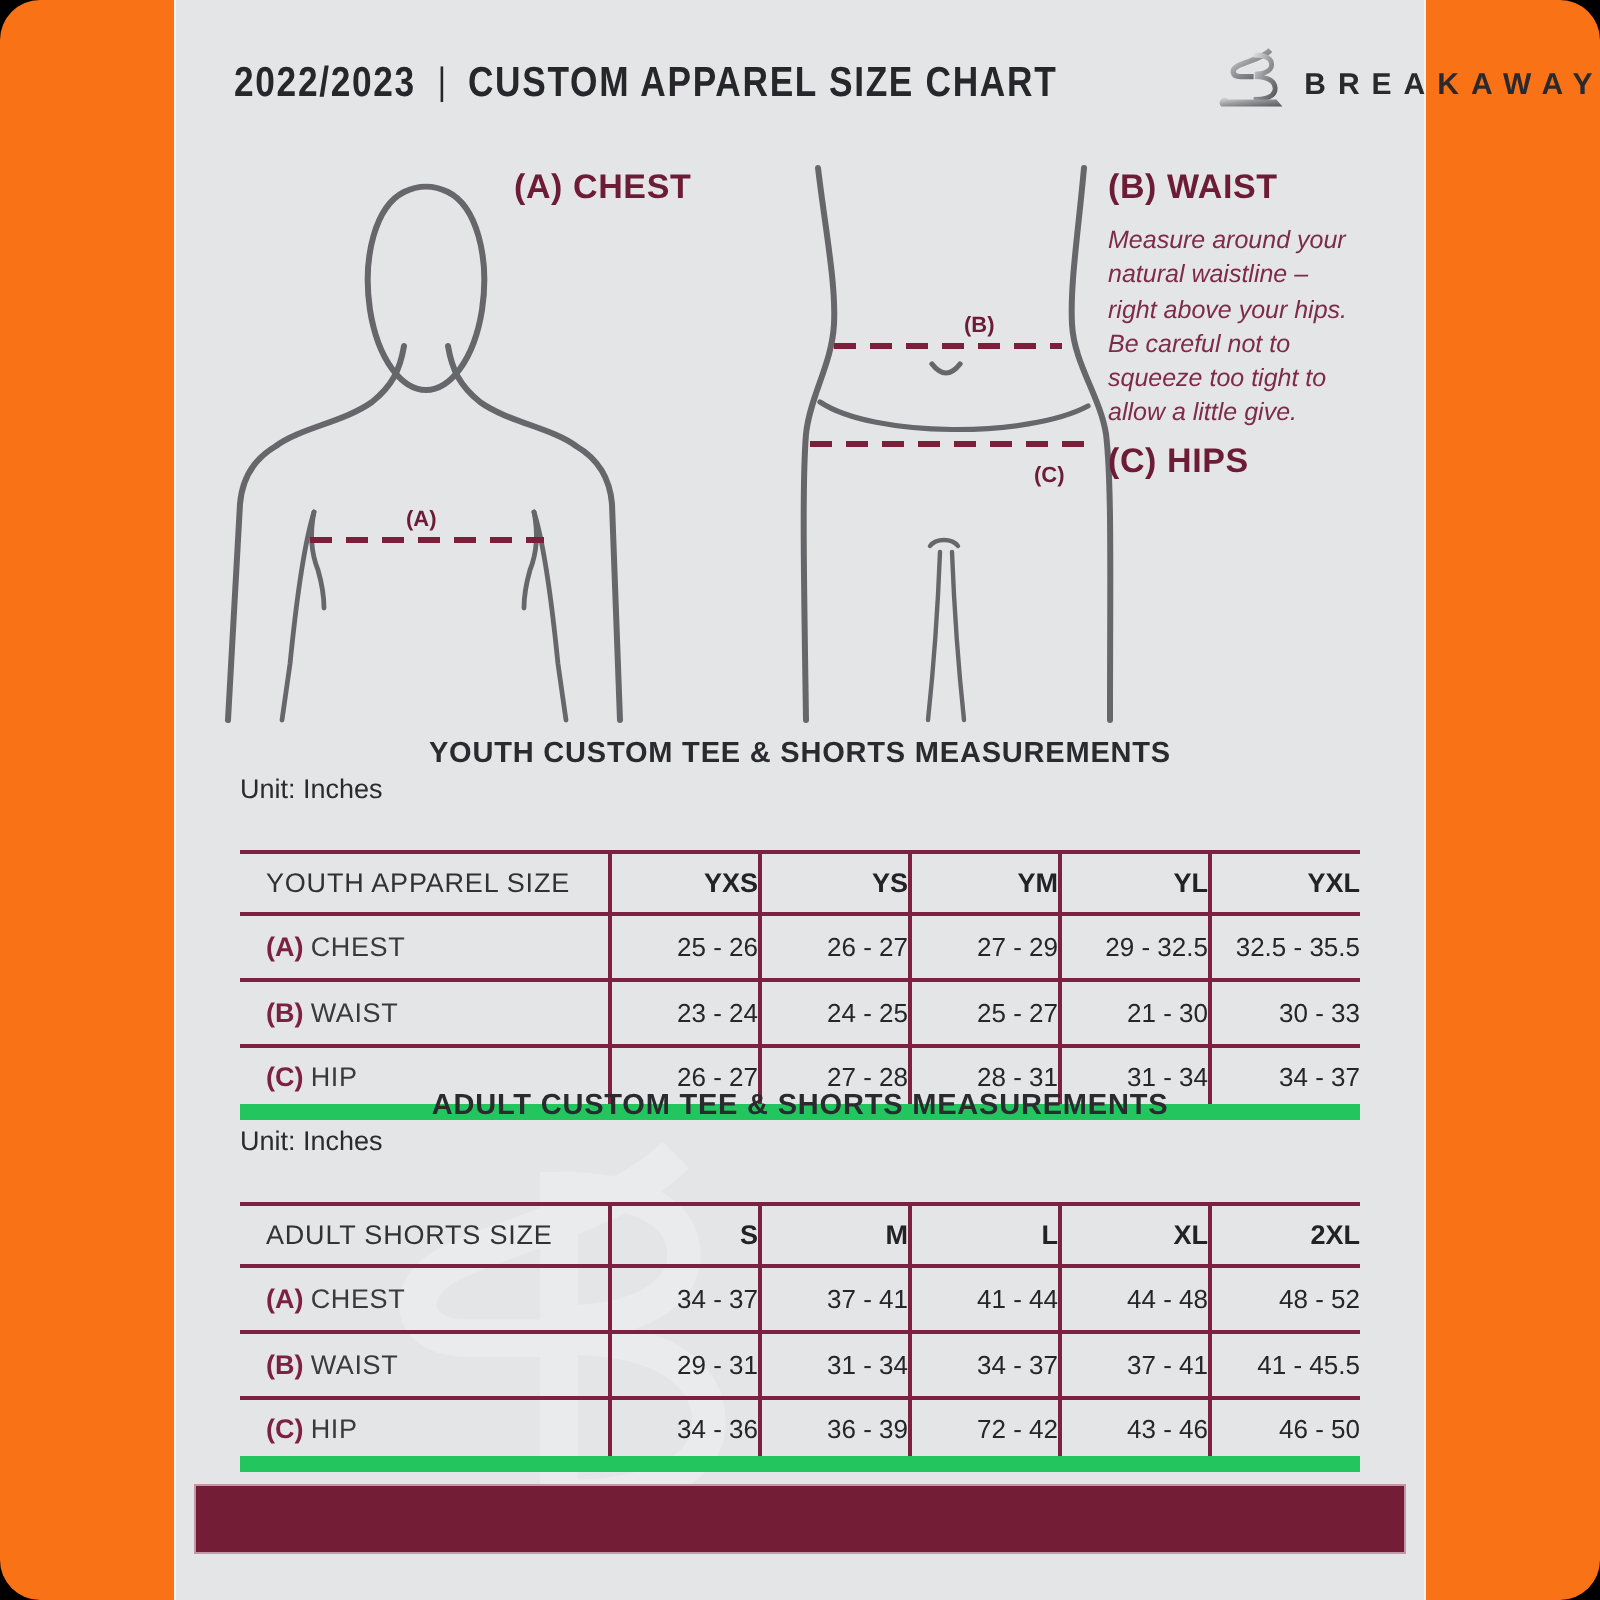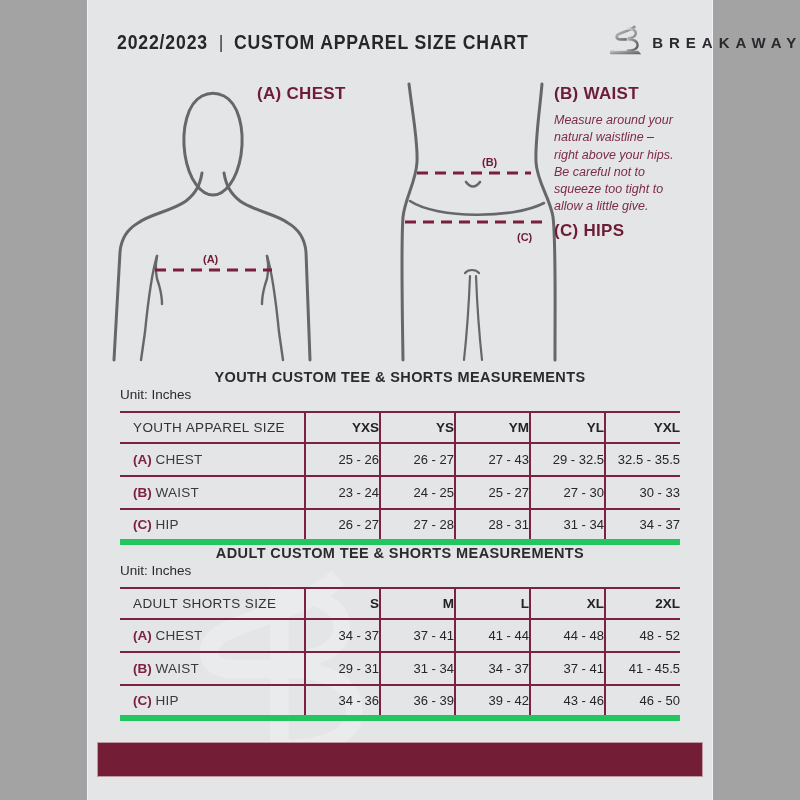--- a/index.html
+++ b/index.html
@@ -1,17 +1,17 @@
 <!DOCTYPE html>
 <html><head>
 <meta charset="utf-8">
 <style>
   html,body{margin:0;padding:0;background:#000;}
-  .canvas{position:relative;width:800px;height:800px;background:#a3a3a3;overflow:hidden;
-          font-family:"Liberation Sans", sans-serif;}
+  .canvas{position:relative;width:800px;height:800px;background:#f97316;overflow:hidden;
+          font-family:"Liberation Sans", sans-serif;border-radius:20px;}
   .page{position:absolute;left:87px;top:0;width:626px;height:800px;background:#e4e5e7;
         box-shadow:inset 1px 0 0 #f2f2f4, inset -1px 0 0 #f2f2f4;}
 
   
   .header{position:absolute;top:24px;left:30px;right:30px;height:36px;display:flex;align-items:center;}
   .title-group{display:flex;align-items:center;gap:13px;white-space:nowrap;
                transform:scaleX(0.84);transform-origin:left center;}
   .season,.main-title{font-weight:bold;font-size:21px;color:#27272b;letter-spacing:1px;}
   .pipe{font-size:19px;color:#27272b;font-weight:normal;}
   .brand{margin-left:auto;display:flex;align-items:center;gap:9px;}
@@ -21,22 +21,22 @@
   .fig{position:absolute;}
   .guide-block{position:absolute;}
   .guide-heading{font-size:17px;font-weight:bold;color:#6d1c36;letter-spacing:.3px;}
   .guide-body{margin-top:8px;font-size:12.5px;font-style:italic;color:#7d2b47;
               line-height:1.38;white-space:pre-line;}
 
   
   .table-section{position:absolute;left:33px;width:560px;}
   .tbl-title{text-align:center;font-size:14.5px;font-weight:bold;color:#2b2b2f;letter-spacing:.4px;}
   .tbl-unit{text-align:left;font-size:13.5px;color:#2b2b2f;margin-top:2px;}
-  table{border-collapse:collapse;table-layout:fixed;width:560px;margin-top:9px;
-        border-top:2px solid #7c2240;border-bottom:6px solid #22c55e;}
+  table{border-collapse:collapse;table-layout:fixed;width:560px;margin-top:23px;
+        border-top:2px solid #7c2240;border-bottom:8px solid #22c55e;}
   col.c0{width:185px;}
   th,td{border-left:2px solid #7c2240;text-align:right;vertical-align:middle;padding:0;}
   th:first-child,td:first-child{border-left:none;text-align:left;padding-left:13px;}
   tr{border-bottom:2px solid #7c2240;}
   thead tr{height:31px;} tbody tr{height:33px;}
   th{font-size:13.5px;font-weight:bold;color:#232327;}
   th.lbl{font-weight:normal;font-size:13.5px;color:#323236;letter-spacing:.4px;}
   td{font-size:13px;color:#26262a;}
   td .pfx{font-weight:bold;color:#7c2240;font-size:13.5px;}
   td .rowlbl{color:#3a3a3e;font-size:13.5px;letter-spacing:.3px;}
@@ -157,30 +157,30 @@
             <th>YM</th>
             <th>YL</th>
             <th>YXL</th>
           </tr>
         </thead>
         <tbody>
           <tr>
             <td><span class="pfx">(A)</span> <span class="rowlbl">CHEST</span></td>
             <td>25 - 26</td>
             <td>26 - 27</td>
-            <td>27 - 43</td>
+            <td>27 - 29</td>
             <td>29 - 32.5</td>
             <td>32.5 - 35.5</td>
           </tr>
           <tr>
             <td><span class="pfx">(B)</span> <span class="rowlbl">WAIST</span></td>
             <td>23 - 24</td>
             <td>24 - 25</td>
             <td>25 - 27</td>
-            <td>27 - 30</td>
+            <td>21 - 30</td>
             <td>30 - 33</td>
           </tr>
           <tr>
             <td><span class="pfx">(C)</span> <span class="rowlbl">HIP</span></td>
             <td>26 - 27</td>
             <td>27 - 28</td>
             <td>28 - 31</td>
             <td>31 - 34</td>
             <td>34 - 37</td>
           </tr>
@@ -224,21 +224,21 @@
             <td>29 - 31</td>
             <td>31 - 34</td>
             <td>34 - 37</td>
             <td>37 - 41</td>
             <td>41 - 45.5</td>
           </tr>
           <tr>
             <td><span class="pfx">(C)</span> <span class="rowlbl">HIP</span></td>
             <td>34 - 36</td>
             <td>36 - 39</td>
-            <td>39 - 42</td>
+            <td>72 - 42</td>
             <td>43 - 46</td>
             <td>46 - 50</td>
           </tr>
         </tbody>
       </table>
     </div>
 
     <div class="footer-bar"></div>
 
   </div>

